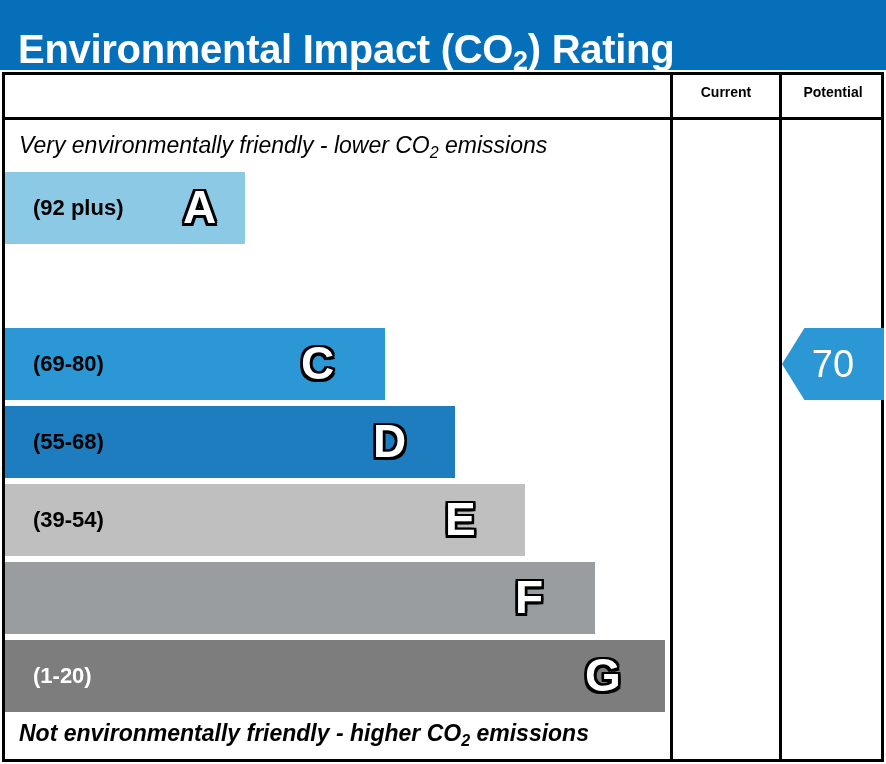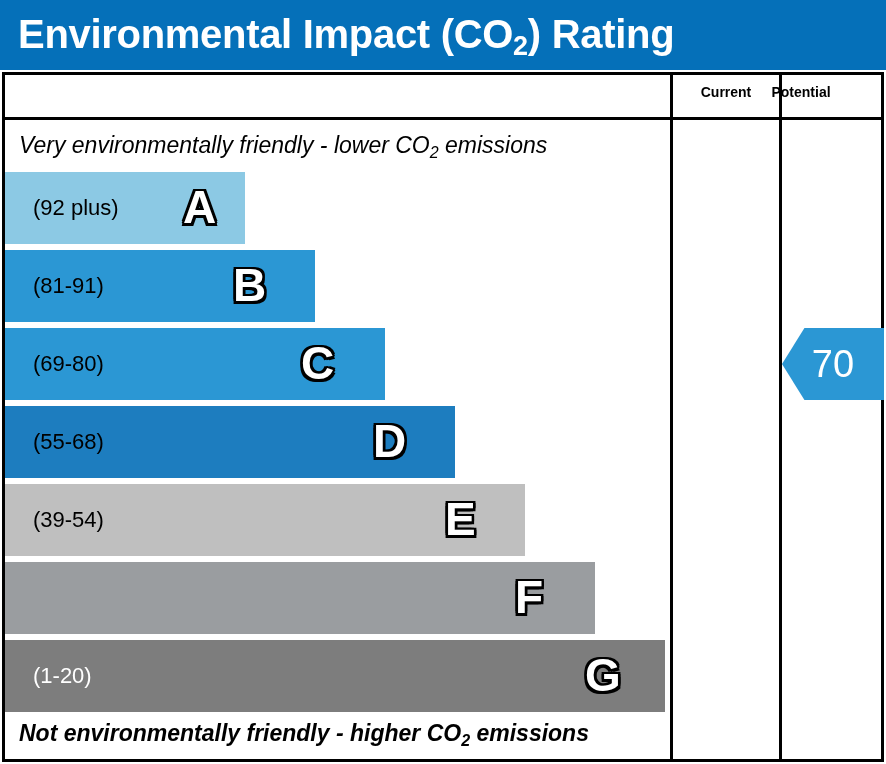--- a/index.html
+++ b/index.html
@@ -25,21 +25,21 @@
     left: 0;
     top: 0;
     width: 886px;
     height: 70px;
     background: #0570B9;
     box-sizing: border-box;
   }
   .title-text {
     position: absolute;
     left: 18px;
-    top: 8px;
+    top: 23px;
     font-size: 40px;
     font-weight: bold;
     color: #ffffff;
     letter-spacing: -0.3px;
     white-space: nowrap;
     line-height: 52px;
   }
   .title-text .sub {
     font-size: 27px;
     vertical-align: baseline;
@@ -80,21 +80,21 @@
 
   .hdr-label {
     position: absolute;
     top: 9px;
     font-size: 14px;
     font-weight: bold;
     color: #000000;
     text-align: center;
   }
   .hdr-current { left: 668px; width: 106px; }
-  .hdr-potential { left: 745px; width: 102px; }
+  .hdr-potential { left: 777px; width: 102px; }
 
   
   .caption {
     position: absolute;
     left: 14px;
     font-size: 23px;
     font-style: italic;
     color: #000000;
     white-space: nowrap;
   }
@@ -126,21 +126,21 @@
     height: 100%;
     box-sizing: border-box;
   }
   .band-range {
     position: absolute;
     left: 28px;
     top: 0;
     height: 72px;
     line-height: 72px;
     font-size: 22px;
-    font-weight: normal;
+    font-weight: bold;
     color: #000000;
     white-space: nowrap;
   }
   .band-range.light {
     color: #ffffff;
   }
   .band-letter {
     position: absolute;
     top: 0;
     height: 72px;
@@ -200,25 +200,20 @@
     <div class="caption caption-top">
       <span>Very environmentally friendly - lower CO</span><span class="sub">2</span><span> emissions</span>
     </div>
 
     <div class="bands">
         <div class="band-row" style="top: 0px; width: 240px;">
           <div class="band-bar" style="width: 240px; background: rgb(140, 201, 228);"></div>
           <div class="band-range">(92 plus)</div>
           <div class="band-letter" style="left: 178px;">A</div>
         </div>
-        <div class="band-row" style="top: 78px; width: 310px;">
-          <div class="band-bar" style="width: 310px; background: rgb(43, 151, 212);"></div>
-          <div class="band-range">(81-91)</div>
-          <div class="band-letter" style="left: 228px;">B</div>
-        </div>
         <div class="band-row" style="top: 156px; width: 416px;">
           <div class="band-bar" style="width: 380px; background: rgb(43, 151, 212);"></div>
           <div class="band-range">(69-80)</div>
           <div class="band-letter" style="left: 296px;">C</div>
         </div>
         <div class="band-row" style="top: 234px; width: 450px;">
           <div class="band-bar" style="width: 450px; background: rgb(29, 125, 191);"></div>
           <div class="band-range">(55-68)</div>
           <div class="band-letter" style="left: 368px;">D</div>
         </div>

